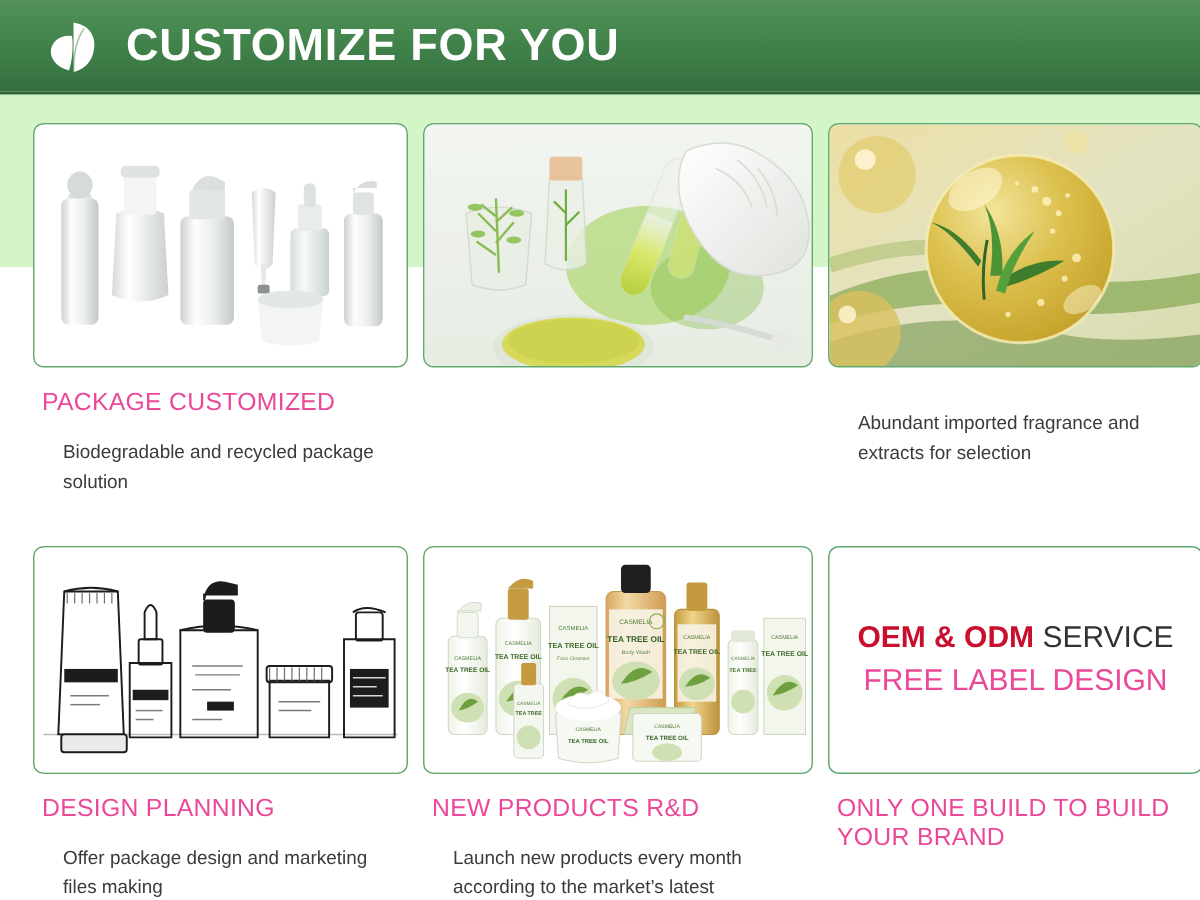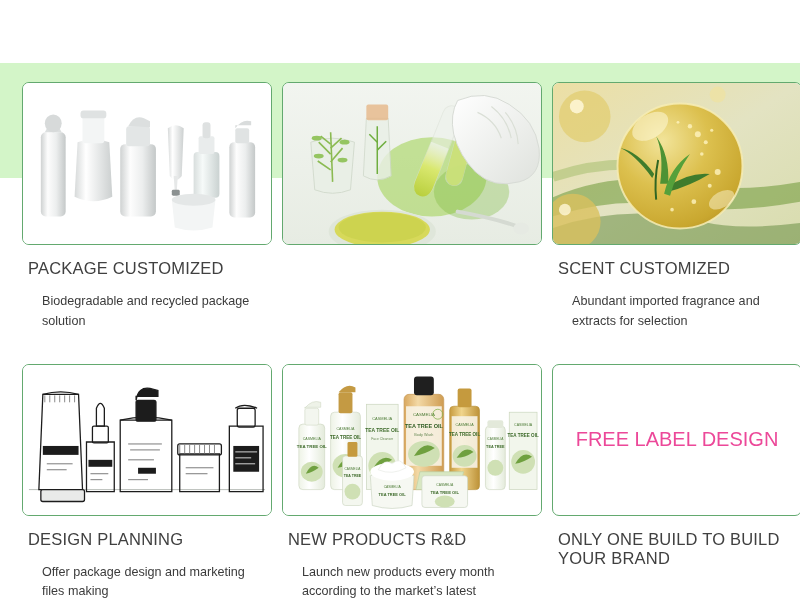--- a/index.html
+++ b/index.html
@@ -43,21 +43,21 @@
   }
   .cell{position:relative;}
   .media{
     width:100%;height:163px;box-sizing:border-box;
     border:1px solid #63a96f;border-radius:7px;
     background:#ffffff;overflow:hidden;position:relative;
   }
   .cell.row2 .media{height:152px;}
   .cap{padding:14px 4px 0 6px;}
   .cap-title{
-    color:#404040;font-size:16.5px;font-weight:normal;letter-spacing:.2px;
+    color:#ec4899;font-size:16.5px;font-weight:normal;letter-spacing:.2px;
     line-height:1.18;margin:0 0 6px 0;white-space:pre-line;
   }
   .cap-body{
     color:#3b3b3b;font-size:12.6px;line-height:1.55;white-space:pre-line;margin:14px;
   }
   .row2-wrap{margin-top:18px;}
 
   
   .oem{
     width:100%;height:152px;box-sizing:border-box;
@@ -74,20 +74,30 @@
   svg{display:block;}
 </style>
 </head>
 <body>
 
 <div class="page">
 
   <div class="band-green"></div>
   <div class="band-white"></div>
 
+  <div class="header">
+    <span class="leaf-icon">
+      <svg viewBox="0 0 42 42" width="42" height="42" aria-hidden="true">
+        <path d="M21 5 C33 7 37 16 34 26 C32 33 26 37 21 38 C21 30 21 18 21 5 Z" fill="#ffffff"></path>
+        <path d="M20 14 C13 13 7 17 6 23 C5 29 10 35 18 37 C20 31 21 22 20 14 Z" fill="#ffffff"></path>
+        <path d="M21 38 C21 26 23 16 28 9" stroke="#3f8049" stroke-width="1.1" fill="none" opacity=".45"></path>
+      </svg>
+    </span>
+    <span class="header-title">CUSTOMIZE FOR YOU</span>
+  </div>
 
   <div class="grid">
 
     <div class="cell row1">
       <div class="media">
         <svg viewBox="0 0 250 163" width="100%" height="100%" preserveAspectRatio="xMidYMid slice">
           <defs>
             <linearGradient id="btl" x1="0" y1="0" x2="1" y2="0">
               <stop offset="0" stop-color="#cfd2d2"></stop>
                 <stop offset=".28" stop-color="#fdfdfd"></stop>
@@ -270,21 +280,20 @@
             <circle cx="142" cy="120" r="2.4"></circle>
               <circle cx="120" cy="128" r="1.8"></circle>
           </g>
 
           <ellipse cx="98" cy="44" rx="20" ry="12" fill="#fffbe0" opacity=".5" transform="rotate(-32 98 44)"></ellipse>
           <ellipse cx="170" cy="118" rx="14" ry="8" fill="#fffbe0" opacity=".45" transform="rotate(-30 170 118)"></ellipse>
           <circle cx="166" cy="12" r="8" fill="#efe2a0" opacity=".7"></circle>
         </svg>
       </div>
       <div class="cap">
-        <div class="cap-title">SCENT CUSTOMIZED</div>
         <div class="cap-body">Abundant imported fragrance and
 extracts for selection</div>
       </div>
     </div>
 
     <div class="cell row2 row2-wrap">
       <div class="media">
         <svg viewBox="0 0 250 152" width="100%" height="100%" preserveAspectRatio="xMidYMid slice">
           <rect width="250" height="152" fill="#ffffff"></rect>
           <line x1="6" y1="126" x2="244" y2="126" stroke="#b9bdb9" stroke-width="1"></line>
@@ -462,20 +471,23 @@
       <div class="cap">
         <div class="cap-title">NEW PRODUCTS R&amp;D</div>
         <div class="cap-body">Launch new products every month
 according to the market’s latest
 changes &amp; trend</div>
       </div>
     </div>
 
     <div class="cell row2 row2-wrap">
       <div class="oem">
+        <div class="oem-l1">
+          <span class="oem-red">OEM &amp; ODM</span><span class="oem-dark"> SERVICE</span>
+        </div>
         <div class="oem-l2">FREE LABEL DESIGN</div>
       </div>
       <div class="cap">
         <div class="cap-title">ONLY ONE BUILD TO BUILD
 YOUR BRAND</div>
       </div>
     </div>
 
   </div>
 </div>

